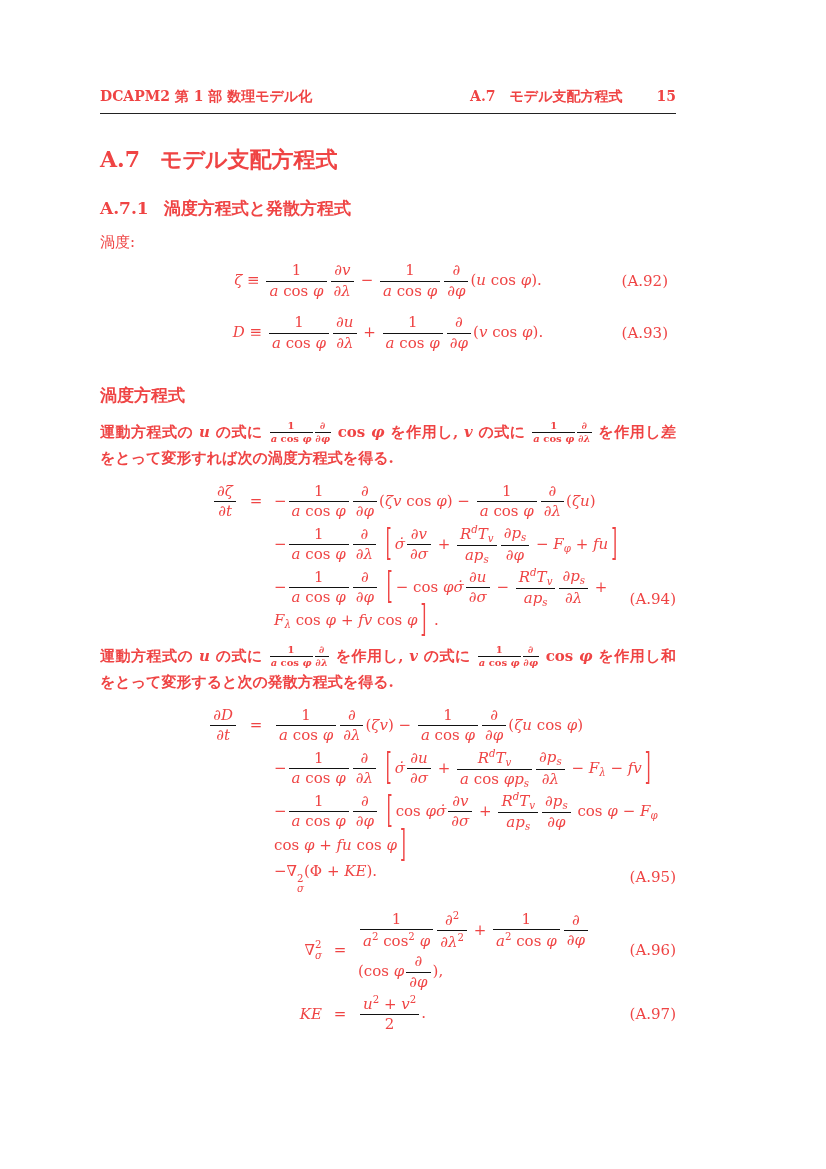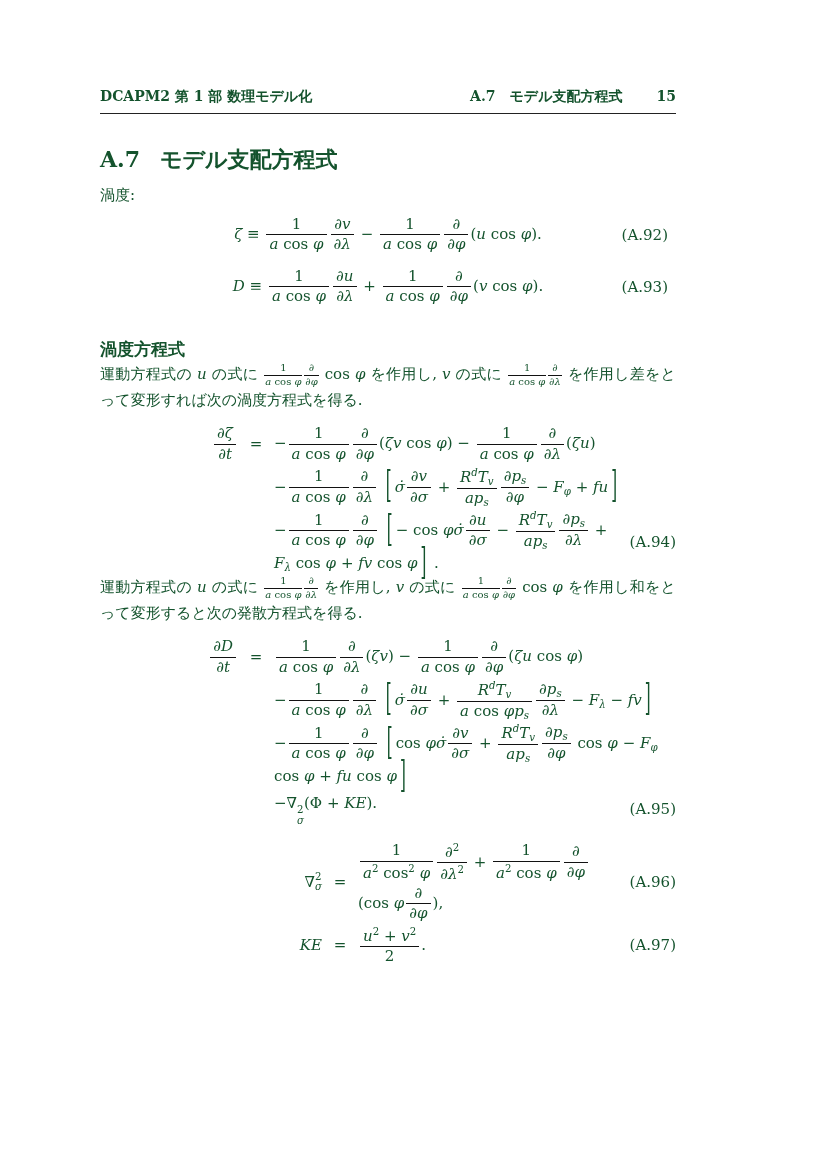--- a/index.html
+++ b/index.html
@@ -5,38 +5,38 @@
   html,body{margin:0;padding:0;background:#ffffff;}
   .page{
     position:relative;
     width:826px;height:1169px;
     margin:0 auto;
     background:#fff;
     box-sizing:border-box;
     padding:86px 150px 70px 100px;
     display:flex;flex-direction:column;
     font-family:"DejaVu Serif","Liberation Serif",serif;
-    font-size:15px;line-height:1.5;color:#14532d;
+    font-size:15px;line-height:1.5;color:#ef4444;
   }
   
   .pageheader{
     display:flex;justify-content:space-between;align-items:baseline;
     font-weight:700;font-size:14px;
     border-bottom:1.5px solid #222;padding-bottom:6px;
   }
   .ph-right{display:flex;align-items:baseline;}
   .ph-num{margin-left:34px;text-align:center;}
   
   .h1{font-size:22px;font-weight:700;margin-top:32px;line-height:1.2;}
   .h1 .hnum{margin-right:20px;text-align:right;}
   .h2{font-size:17px;font-weight:700;margin-top:26px;line-height:1.2;}
   .h2 .hnum{margin-right:15px;}
   .subhead{font-size:17px;font-weight:700;margin-top:26px;}
   
-  .para{margin-top:0;text-align:justify;line-height:1.62;}
+  .para{margin-top:11px;text-align:justify;line-height:1.62;font-weight:bold;}
   .lead{margin-top:12px;}
   
   .it{font-style:italic;}
   .mfrac{display:inline-block;vertical-align:middle;text-align:center;margin:0 2px;}
   .mfrac .fnum,.mfrac .fden{display:block;padding:0 3px;line-height:1.3;}
   .mfrac .fnum{border-bottom:1px solid #121212;}
   .para .mfrac{font-size:10px;margin:0 1px;}
   .para .mfrac .fnum,.para .mfrac .fden{padding:0 1px;line-height:1.25;}
   .msup{font-size:68%;vertical-align:0.55em;}
   .msub{font-size:68%;vertical-align:-0.3em;}
@@ -64,20 +64,23 @@
     <span class="ph-right">
       <span>A.7　モデル支配方程式</span>
       <span class="ph-num">15</span>
     </span>
   </div>
 
   <div class="h1">
     <span class="hnum">A.7</span><span>モデル支配方程式</span>
   </div>
 
+  <div class="h2">
+    <span class="hnum">A.7.1</span><span>渦度方程式と発散方程式</span>
+  </div>
 
   <div class="lead">渦度:</div>
 
   <div class="eqsingle">
     <span><span class="it">ζ</span><span> ≡ </span><span class="mfrac"><span class="fnum"><span>1</span></span><span class="fden"><span class="it">a</span><span> </span><span>cos</span><span> </span><span class="it">φ</span></span></span><span class="mfrac"><span class="fnum"><span class="it">∂v</span></span><span class="fden"><span class="it">∂λ</span></span></span><span> − </span><span class="mfrac"><span class="fnum"><span>1</span></span><span class="fden"><span class="it">a</span><span> </span><span>cos</span><span> </span><span class="it">φ</span></span></span><span class="mfrac"><span class="fnum"><span class="it">∂</span></span><span class="fden"><span class="it">∂φ</span></span></span><span>(</span><span class="it">u</span><span> </span><span>cos</span><span> </span><span class="it">φ</span><span>).</span></span>
     <span class="eq-label">(A.92)</span>
   </div>
 
 
   <div class="eqsingle">

